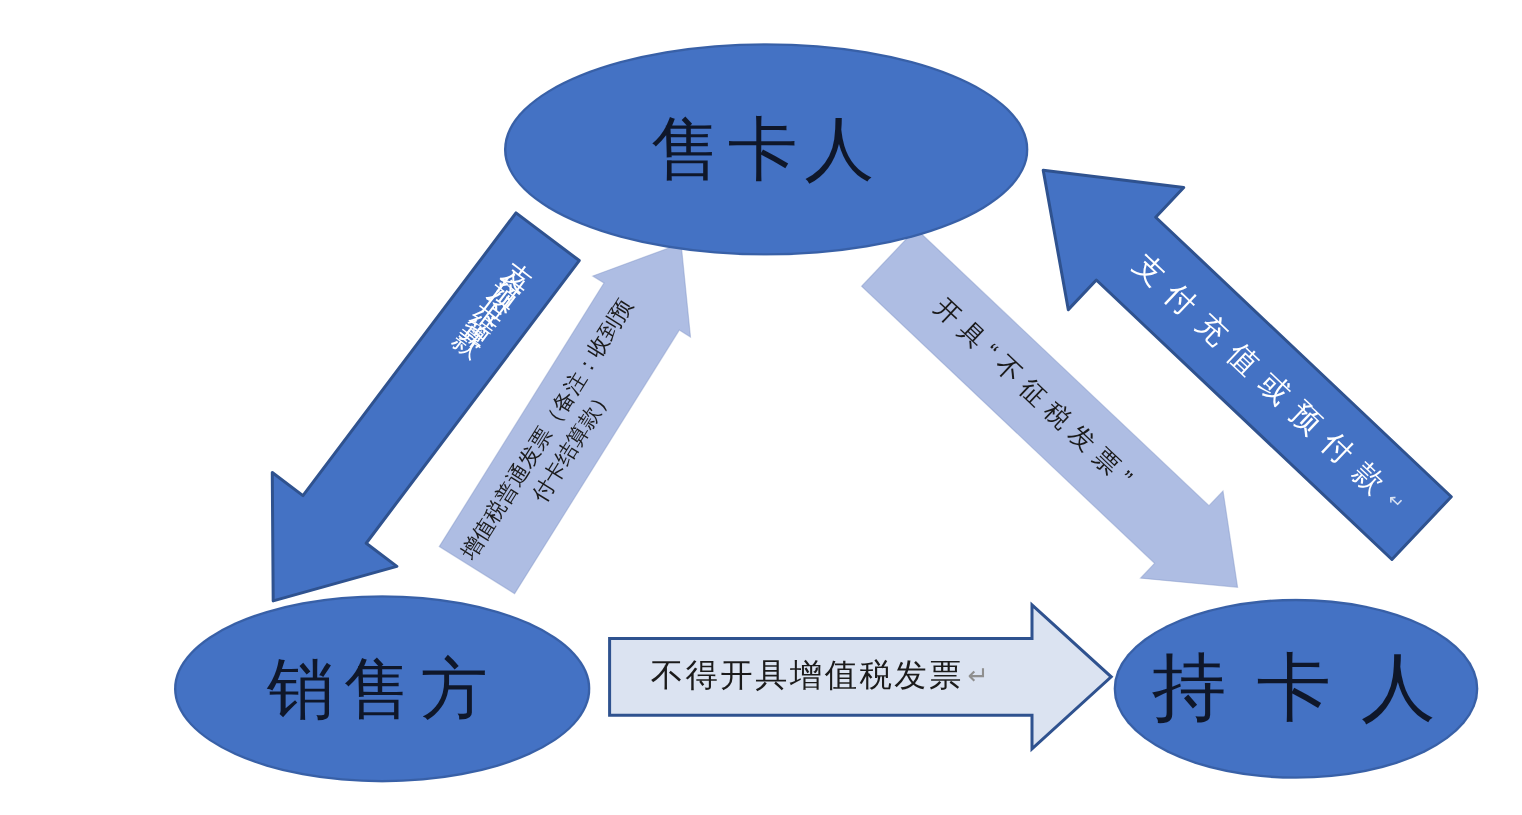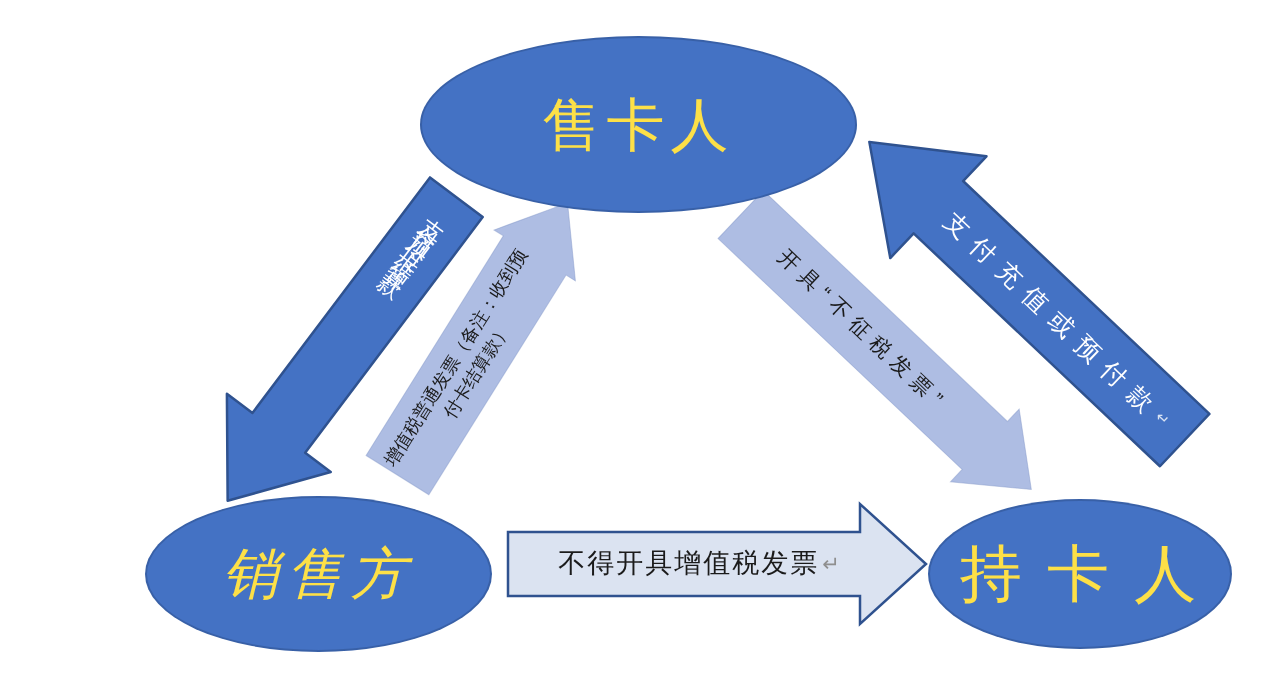--- a/index.html
+++ b/index.html
@@ -21,28 +21,28 @@
     border-radius: 50%;
     background: #4472C4;
     border: 2px solid rgba(47, 82, 143, 0.55);
     box-sizing: border-box;
     display: flex;
     align-items: center;
     justify-content: center;
     z-index: 3;
   }
   .node-label {
-    color: #fde047;
+    color: #0f172a;
     font-weight: 400;
     white-space: pre;
     line-height: 1;
   }
   #node-card-issuer { left: 420px; top: 36px;  width: 437px; height: 177px; }
   #node-card-issuer .node-label { font-size: 58px; letter-spacing: 6px; }
-  #node-seller      { left: 145px; top: 496px; width: 347px; height: 156px; font-style: italic; }
+  #node-seller      { left: 145px; top: 496px; width: 347px; height: 156px; }
   #node-seller .node-label      { font-size: 56px; letter-spacing: 8px; }
   #node-card-holder { left: 928px; top: 499px; width: 304px; height: 150px; }
   #node-card-holder .node-label { font-size: 62px; letter-spacing: 4px; }
 
   
   .arrow {
     position: absolute;
     z-index: 2;
   }
   .arrow svg {
@@ -105,21 +105,21 @@
   #arrow-pay-recharge .arrow-label {
     left: 95px; top: 34px; width: 339px; height: 72px;
     color: #ffffff;
     font-size: 25px;
     letter-spacing: 11px;
   }
 
   
   #arrow-no-vat { left: 508px; top: 502px; width: 420px; height: 124px; }
   #arrow-no-vat .arrow-label {
-    left: 16px; top: 30px; width: 352px; height: 64px;
+    left: 0; top: 30px; width: 352px; height: 64px;
     color: #1b1b1b;
     font-size: 27px;
     letter-spacing: 2px;
   }
 </style>
 </head>
 <body>
 
 <div id="canvas">
 

